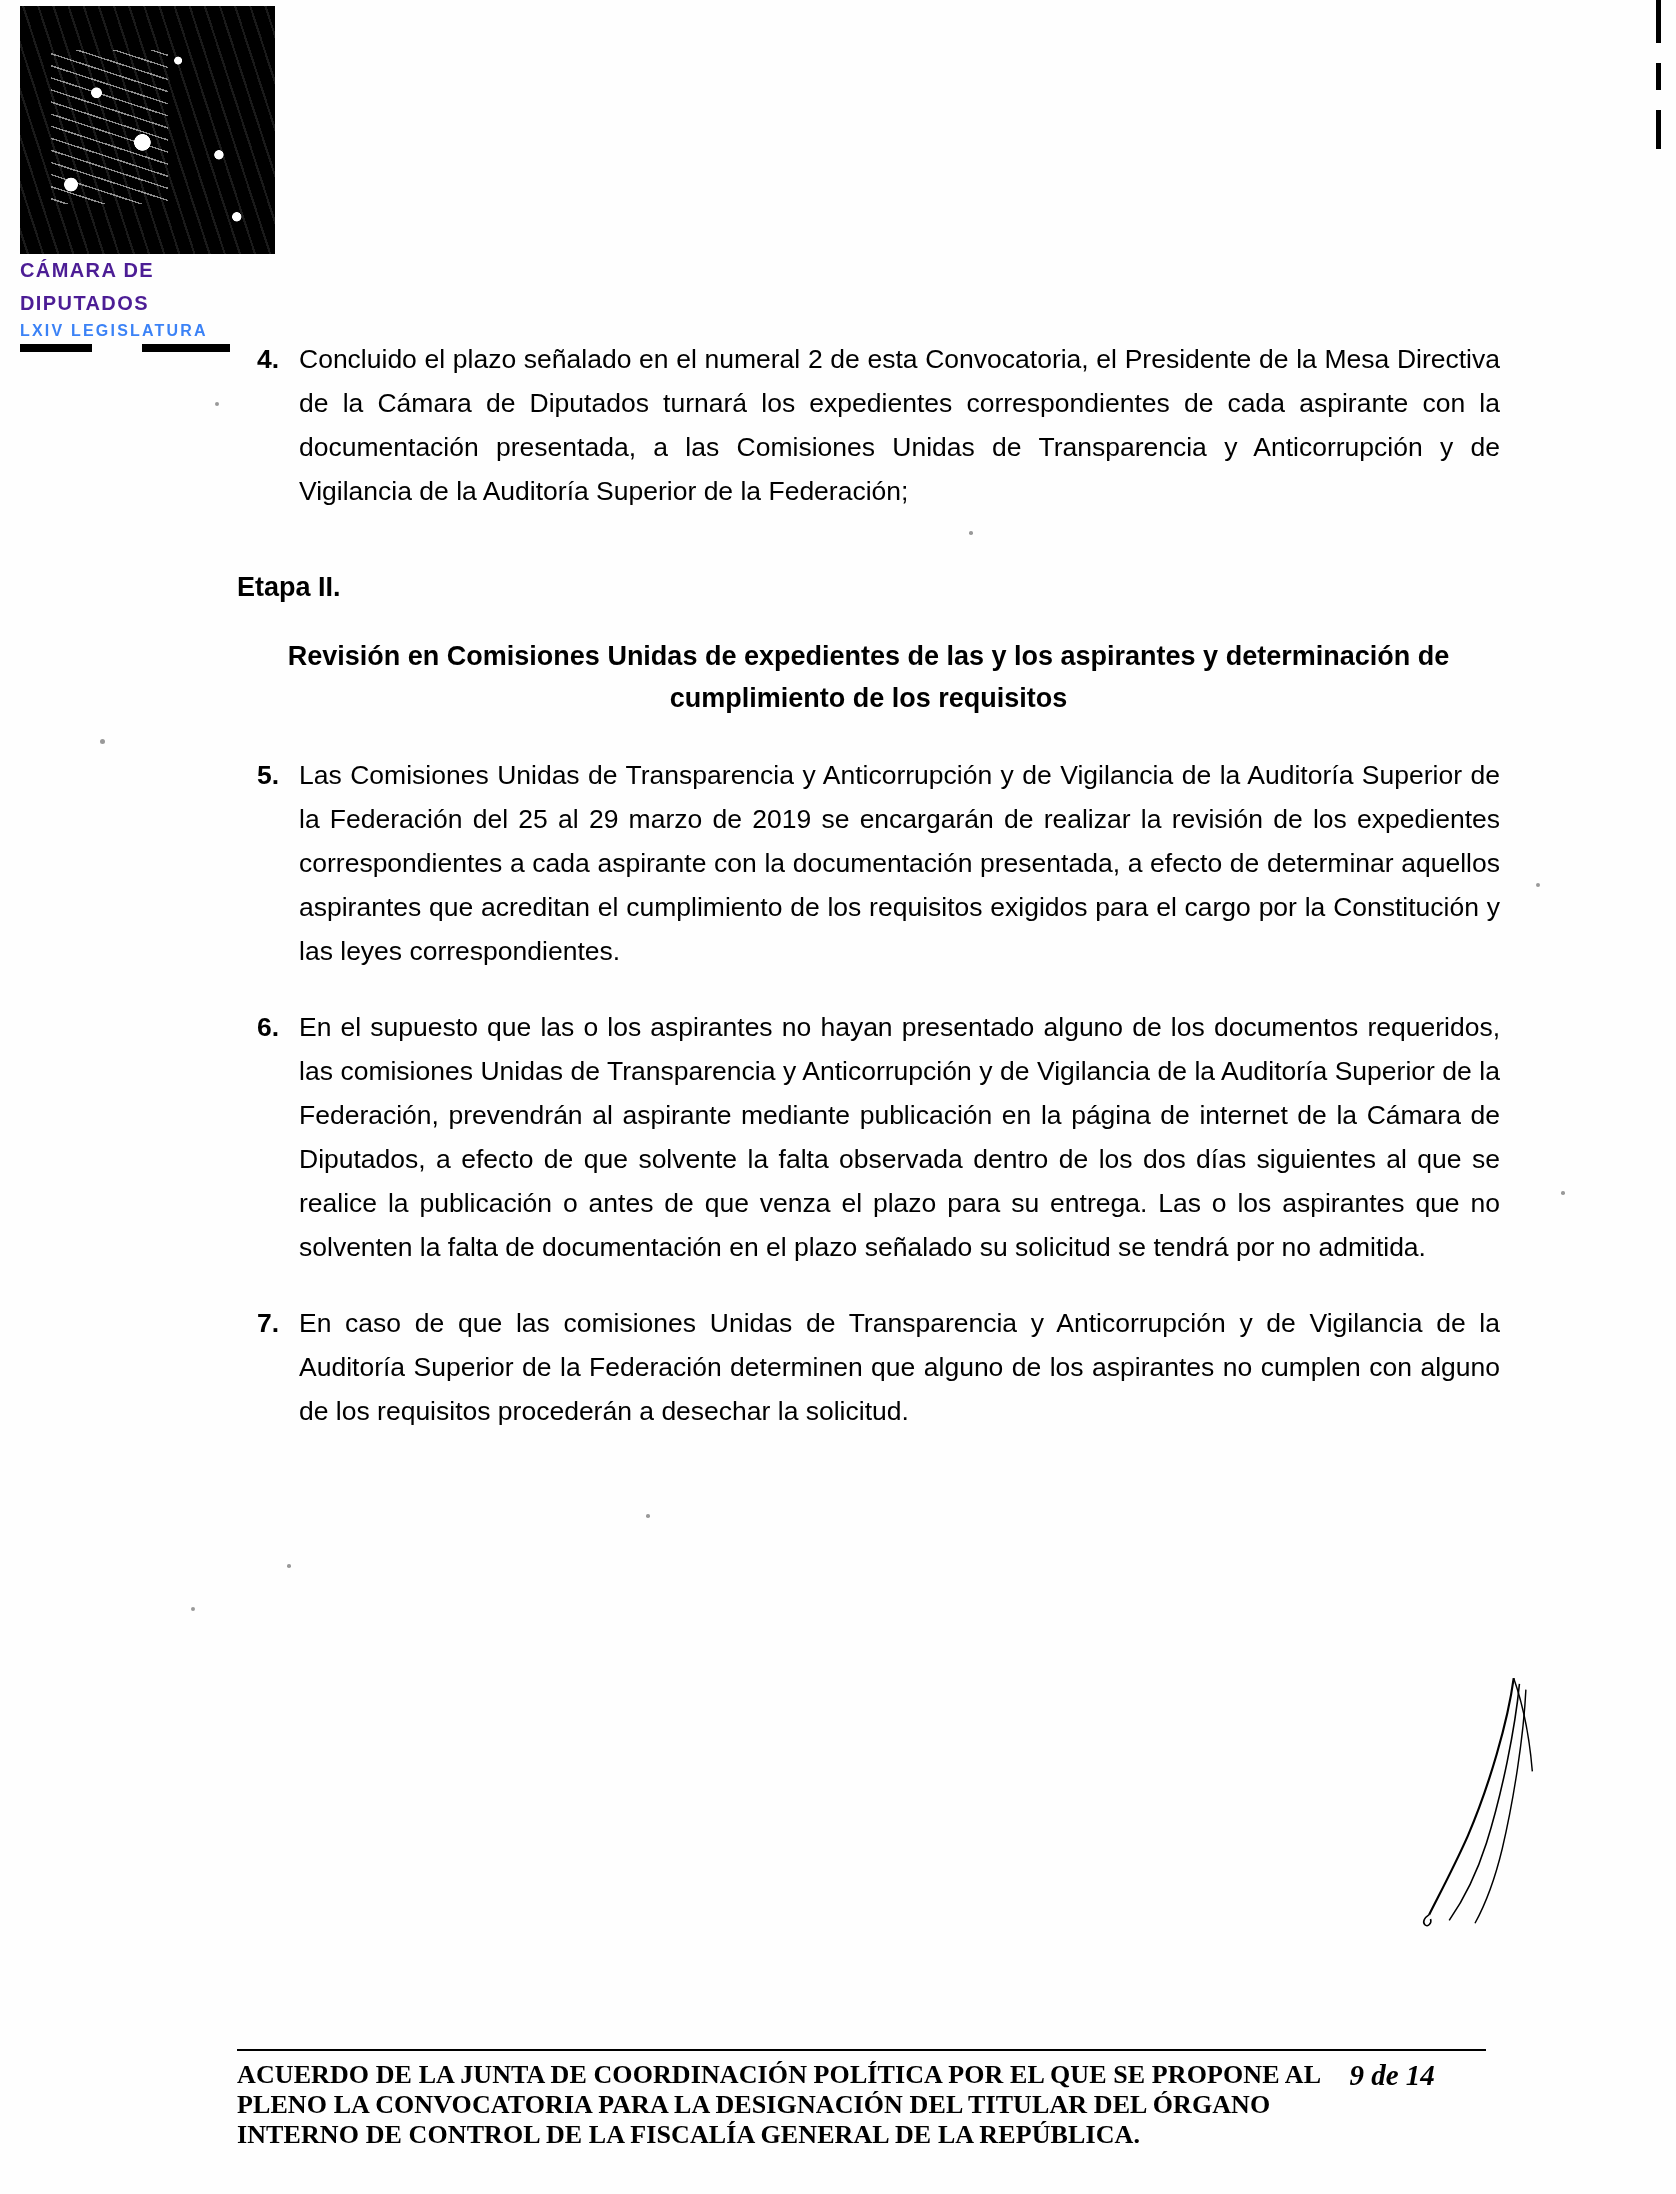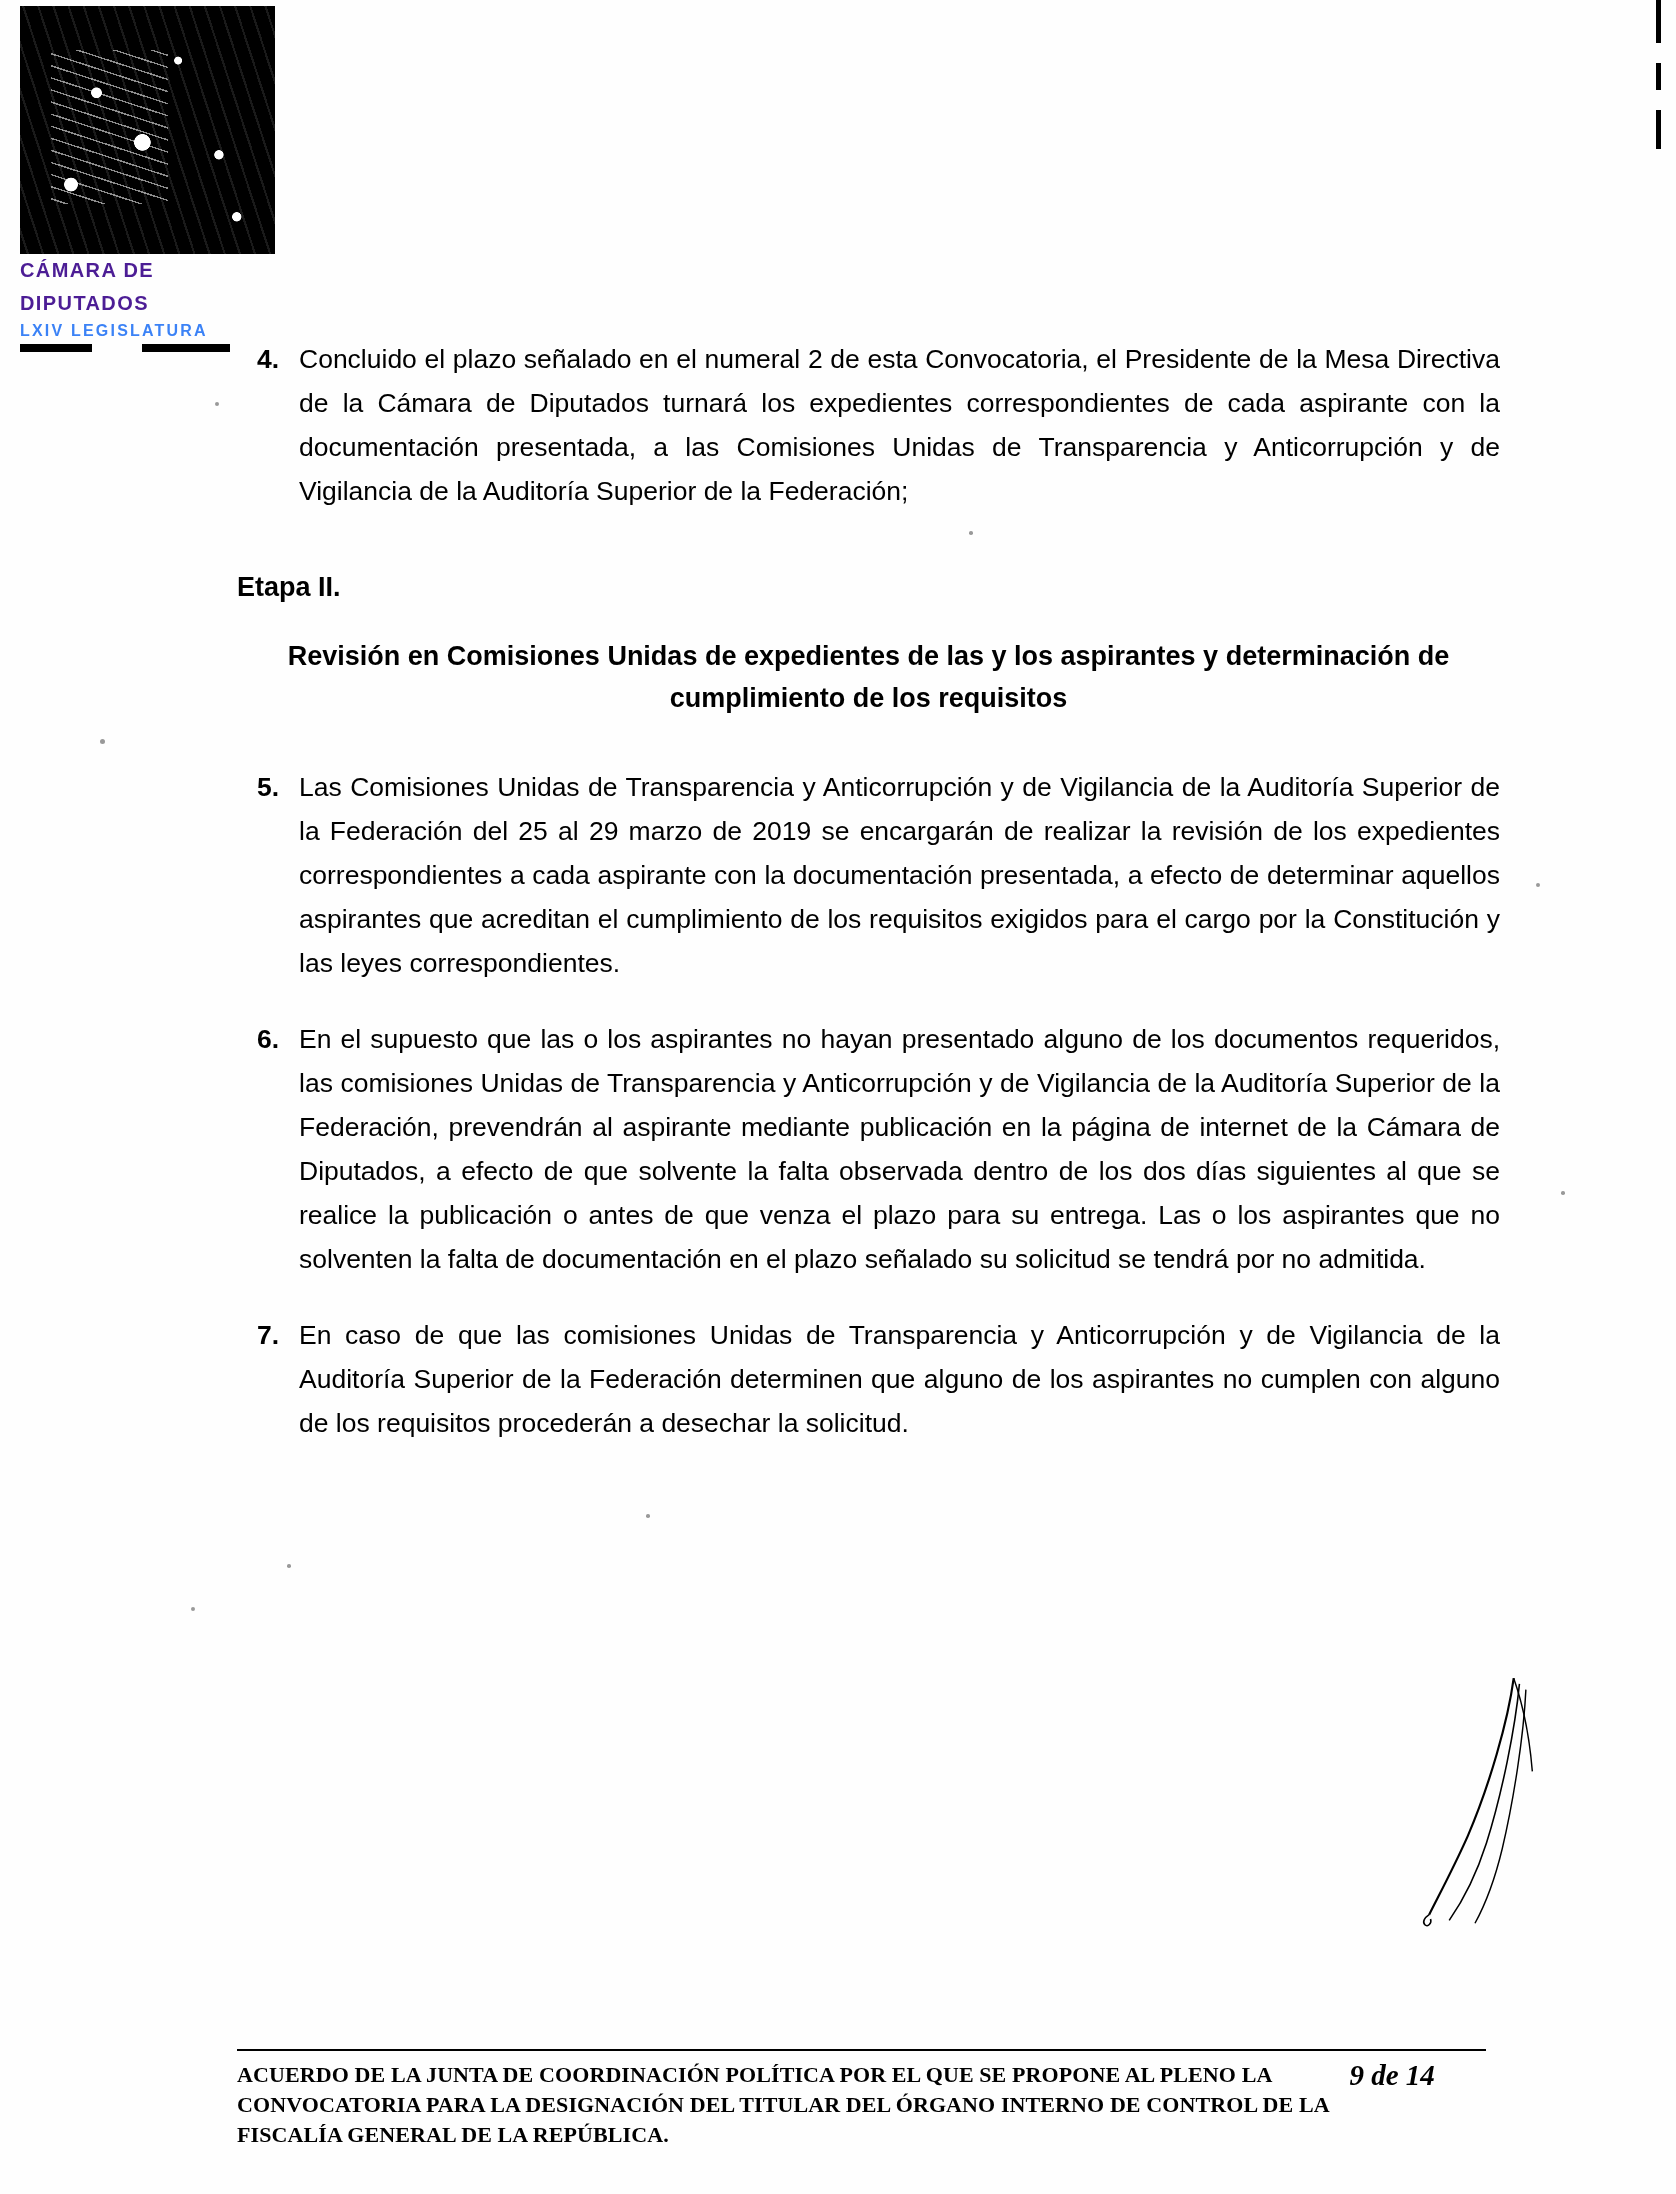--- a/index.html
+++ b/index.html
@@ -164,21 +164,21 @@
     font-weight: bold;
     font-size: 27px;
     line-height: 36px;
     margin: 56px 0 30px 0;
   }
   .etapa-desc {
     text-align: center;
     font-weight: bold;
     font-size: 27px;
     line-height: 42px;
-    margin-bottom: 46px;
+    margin-bottom: 34px;
     padding: 0 29px;
   }
 
   
   .signature {
     position: absolute;
     right: 129px;
     bottom: 265px;
     width: 187px;
     height: 258px;
@@ -197,21 +197,21 @@
     width: 1249px;
     margin-bottom: 8.6px;
   }
   .footer-body {
     display: flex;
     align-items: flex-start;
   }
   .footer-text {
     font-family: "Liberation Serif", serif;
     font-weight: bold;
-    font-size: 22px;
+    font-size: 26px;
     line-height: 30px;
     letter-spacing: 0.1px;
     flex: 1;
     max-width: 1098px;
   }
   .footer-page {
     font-family: "Liberation Serif", serif;
     font-weight: bold;
     font-size: 29px;
     line-height: 30px;

